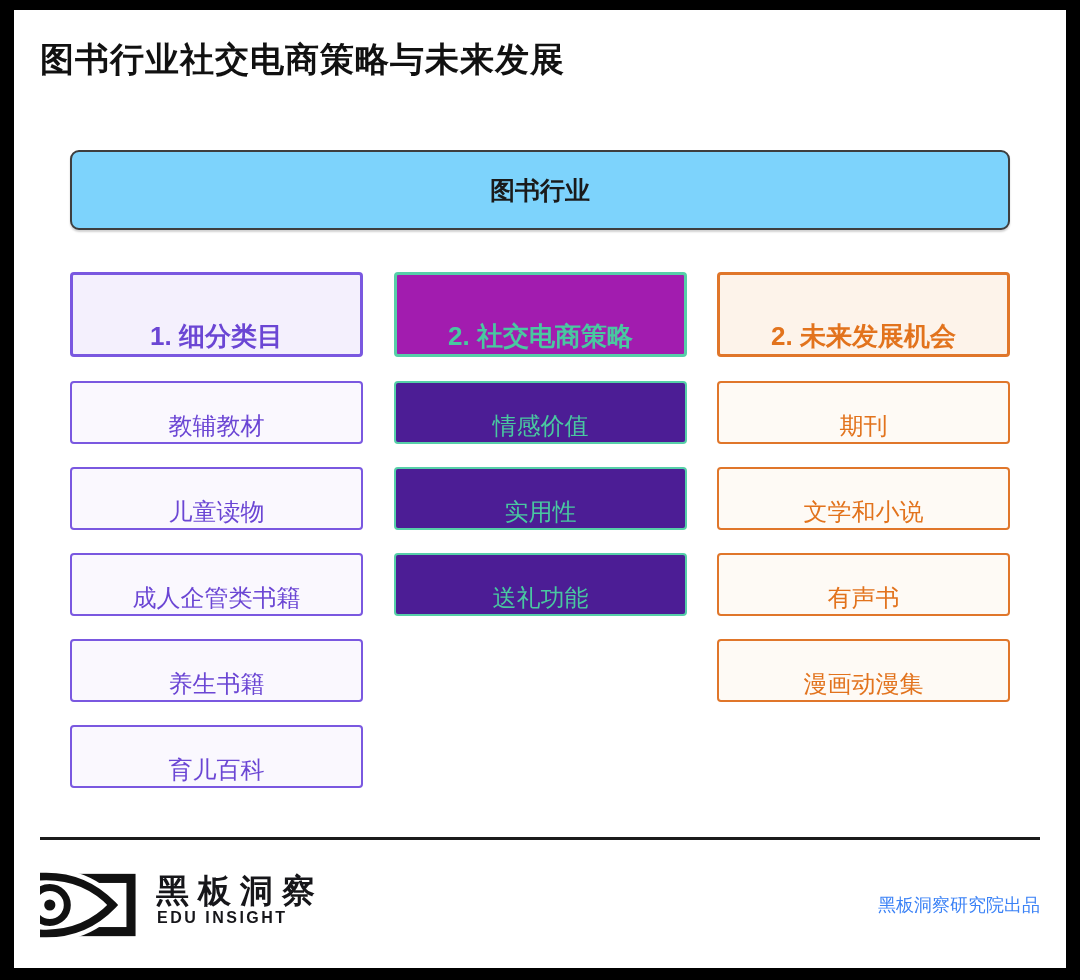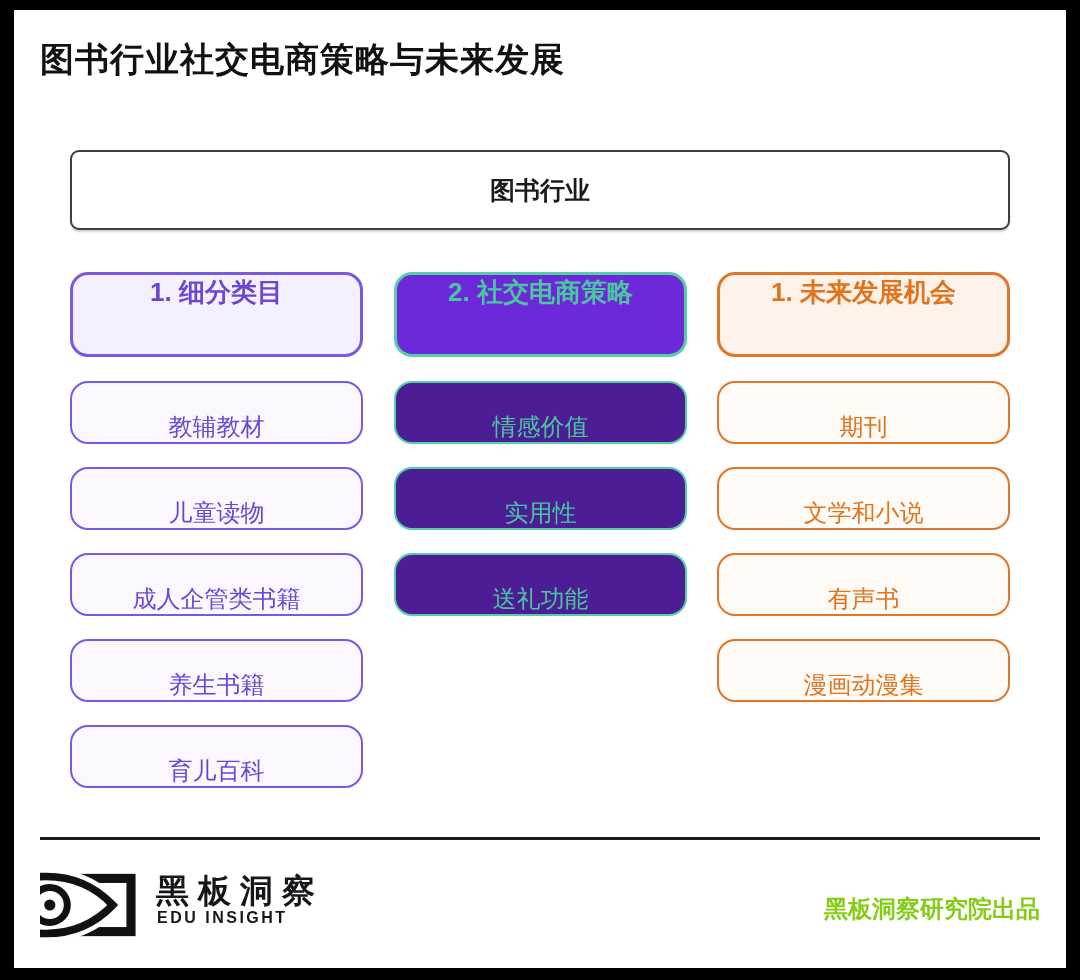--- a/index.html
+++ b/index.html
@@ -11,61 +11,61 @@
     position:absolute;left:14px;top:10px;width:1052px;height:958px;
     background:#ffffff;
   }
   .page-title{
     position:absolute;left:40px;top:38px;width:1000px;margin:0;
     font-size:34px;line-height:1.25;font-weight:800;color:#111;letter-spacing:1px;
   }
   .root-box{
     position:absolute;left:70px;top:150px;width:940px;height:80px;
     box-sizing:border-box;border:2.5px solid #3e3e3e;border-radius:9px;
-    background:#ffffff;display:flex;align-items:center;justify-content:center;
+    background:#7dd3fc;display:flex;align-items:center;justify-content:center;
     box-shadow:0 2px 2px rgba(0,0,0,0.18);
   }
   .root-box .label{font-size:25px;font-weight:700;color:#1a1a1a;}
   .column{
     position:absolute;top:272px;width:293px;
     display:flex;flex-direction:column;gap:23px;
   }
   .col-1{left:70px;}  .col-2{left:394px;}  .col-3{left:717px;}
   .node{
-    box-sizing:border-box;border-radius:18px;display:flex;align-items:flex-start;justify-content:center;
+    box-sizing:border-box;border-radius:4px;display:flex;align-items:flex-end;justify-content:center;
     text-align:center;
   }
   .header-node{height:85px;border-width:3px;border-style:solid;margin-bottom:1px;}
   .header-node .label{font-size:26px;font-weight:700;}
   .item-node{height:63px;border-width:2.5px;border-style:solid;}
   .item-node .label{font-size:24px;font-weight:500;margin-top:28px;}
   .purple .header-node{border-color:#7a58e0;background:#f4f0fd;}
   .purple .item-node{border-color:#7a58e0;background:#faf8fe;}
   .purple .label{color:#6b46d4;}
-  .teal .header-node{border-color:#56cfa8;background:#6d28d9;}
+  .teal .header-node{border-color:#56cfa8;background:#a21caf;}
   .teal .item-node{border-color:#56cfa8;background:#4c1d95;}
   .teal .label{color:#49c8a0;}
   .orange .header-node{border-color:#e0762a;background:#fdf3ea;}
   .orange .item-node{border-color:#e0762a;background:#fefaf5;}
   .orange .label{color:#e2731d;}
   .divider{
     position:absolute;left:40px;top:837px;width:1000px;height:3px;background:#1b1b1b;
   }
   .logo-icon{position:absolute;left:40px;top:871px;width:98px;height:68px;}
   .brand-cn{
     position:absolute;left:156px;top:869px;
     font-size:33px;font-weight:600;letter-spacing:9px;color:#16161a;white-space:nowrap;
   }
   .brand-en{
     position:absolute;left:157px;top:909px;
     font-size:16px;font-weight:700;letter-spacing:2.5px;color:#16161a;white-space:nowrap;
   }
   .credit{
     position:absolute;right:40px;top:893px;
-    font-size:24px;font-weight:700;color:#84cc16;white-space:nowrap;
+    font-size:18px;font-weight:400;color:#3b82f6;white-space:nowrap;
   }
 </style>
 </head>
 <body>
 
 <div class="page">
   <div class="content-panel"></div>
 
   <h1 class="page-title">图书行业社交电商策略与未来发展</h1>
 
@@ -104,21 +104,21 @@
     <div class="node item-node">
       <span class="label">实用性</span>
     </div>
     <div class="node item-node">
       <span class="label">送礼功能</span>
     </div>
   </div>
 
   <div class="column col-3 orange">
     <div class="node header-node">
-      <span class="label">1. 未来发展机会</span>
+      <span class="label">2. 未来发展机会</span>
     </div>
     <div class="node item-node">
       <span class="label">期刊</span>
     </div>
     <div class="node item-node">
       <span class="label">文学和小说</span>
     </div>
     <div class="node item-node">
       <span class="label">有声书</span>
     </div>

